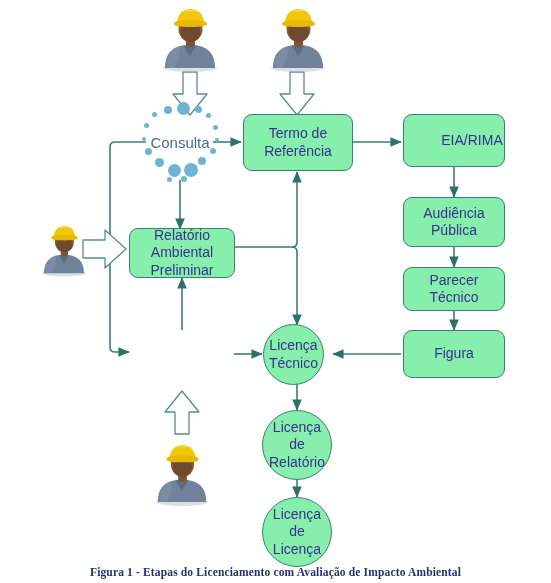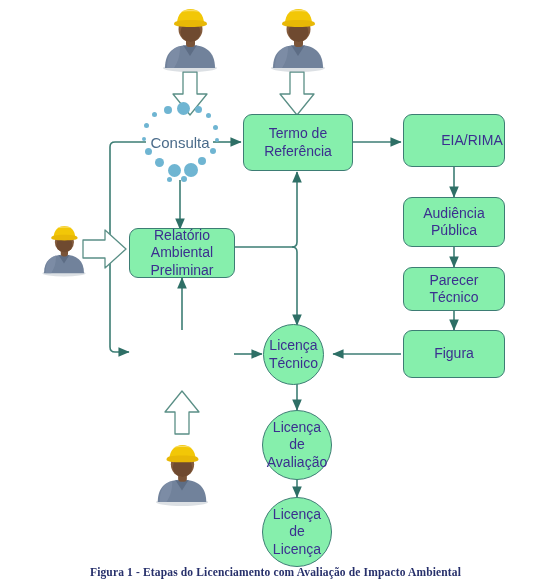--- a/index.html
+++ b/index.html
@@ -157,21 +157,21 @@
   <div class="node circle" style="left:263px;top:324px;width:61px;height:61px;">
     <span class="lbl">
       <span>Licença</span><br>
       <span>Técnico</span>
     </span>
   </div>
 
   <div class="node circle" style="left:262px;top:410px;width:70px;height:70px;">
     <span class="lbl">
       <span>Licença de</span><br>
-      <span>Avaliação</span>
+      <span>Relatório</span>
     </span>
   </div>
 
   <div class="node circle" style="left:262px;top:497px;width:70px;height:70px;">
     <span class="lbl">
       <span>Licença de</span><br>
       <span>Licença</span>
     </span>
   </div>
 

